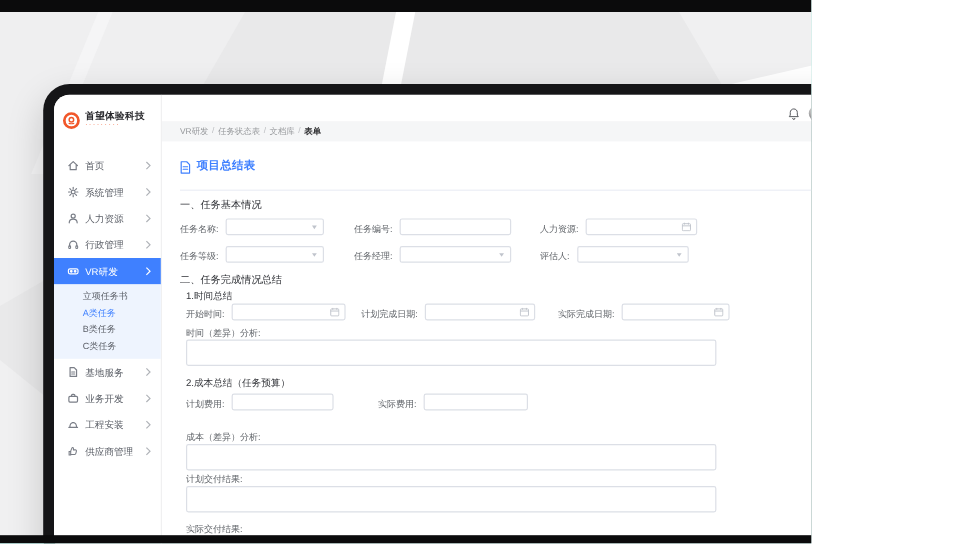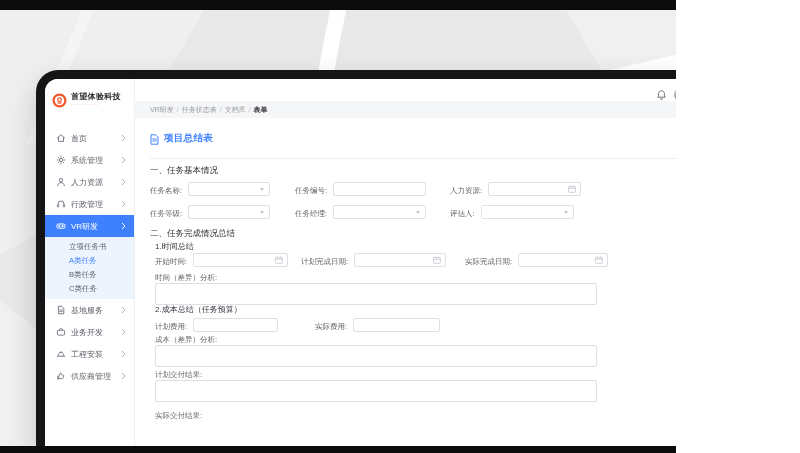--- a/index.html
+++ b/index.html
@@ -355,34 +355,34 @@
                         <path d="M2.3 0.6v1.6 M5.7 0.6v1.6 M0.6 3.2h6.8" stroke="#c0c4cc" stroke-width="0.8"></path>
                       </svg>
                   </span>
                 </div>
               </div>
             </div>
 
             <div class="ana-lab" style="margin-top:6px">时间（差异）分析:</div>
             <div class="ta"></div>
 
-            <div class="sub-title" style="">2.成本总结（任务预算）</div>
+            <div class="sub-title" style="margin-top:10px">2.成本总结（任务预算）</div>
 
             <div class="frow" style="margin-top:3px">
               <div class="fg gw160">
                 <span class="flab">计划费用:</span>
                 <div class="ctrl w85"></div>
               </div>
               <div class="fg">
                 <span class="flab">实际费用:</span>
                 <div class="ctrl w87"></div>
               </div>
             </div>
 
-            <div class="ana-lab" style="margin-top:3px">成本（差异）分析:</div>
+            <div class="ana-lab" style="margin-top:18px">成本（差异）分析:</div>
             <div class="ta"></div>
 
 
             <div class="ana-lab" style="margin-top:3px">计划交付结果:</div>
             <div class="ta"></div>
 
             <div class="ana-lab" style="margin-top:9px">实际交付结果:</div>
 
           </div>
 

